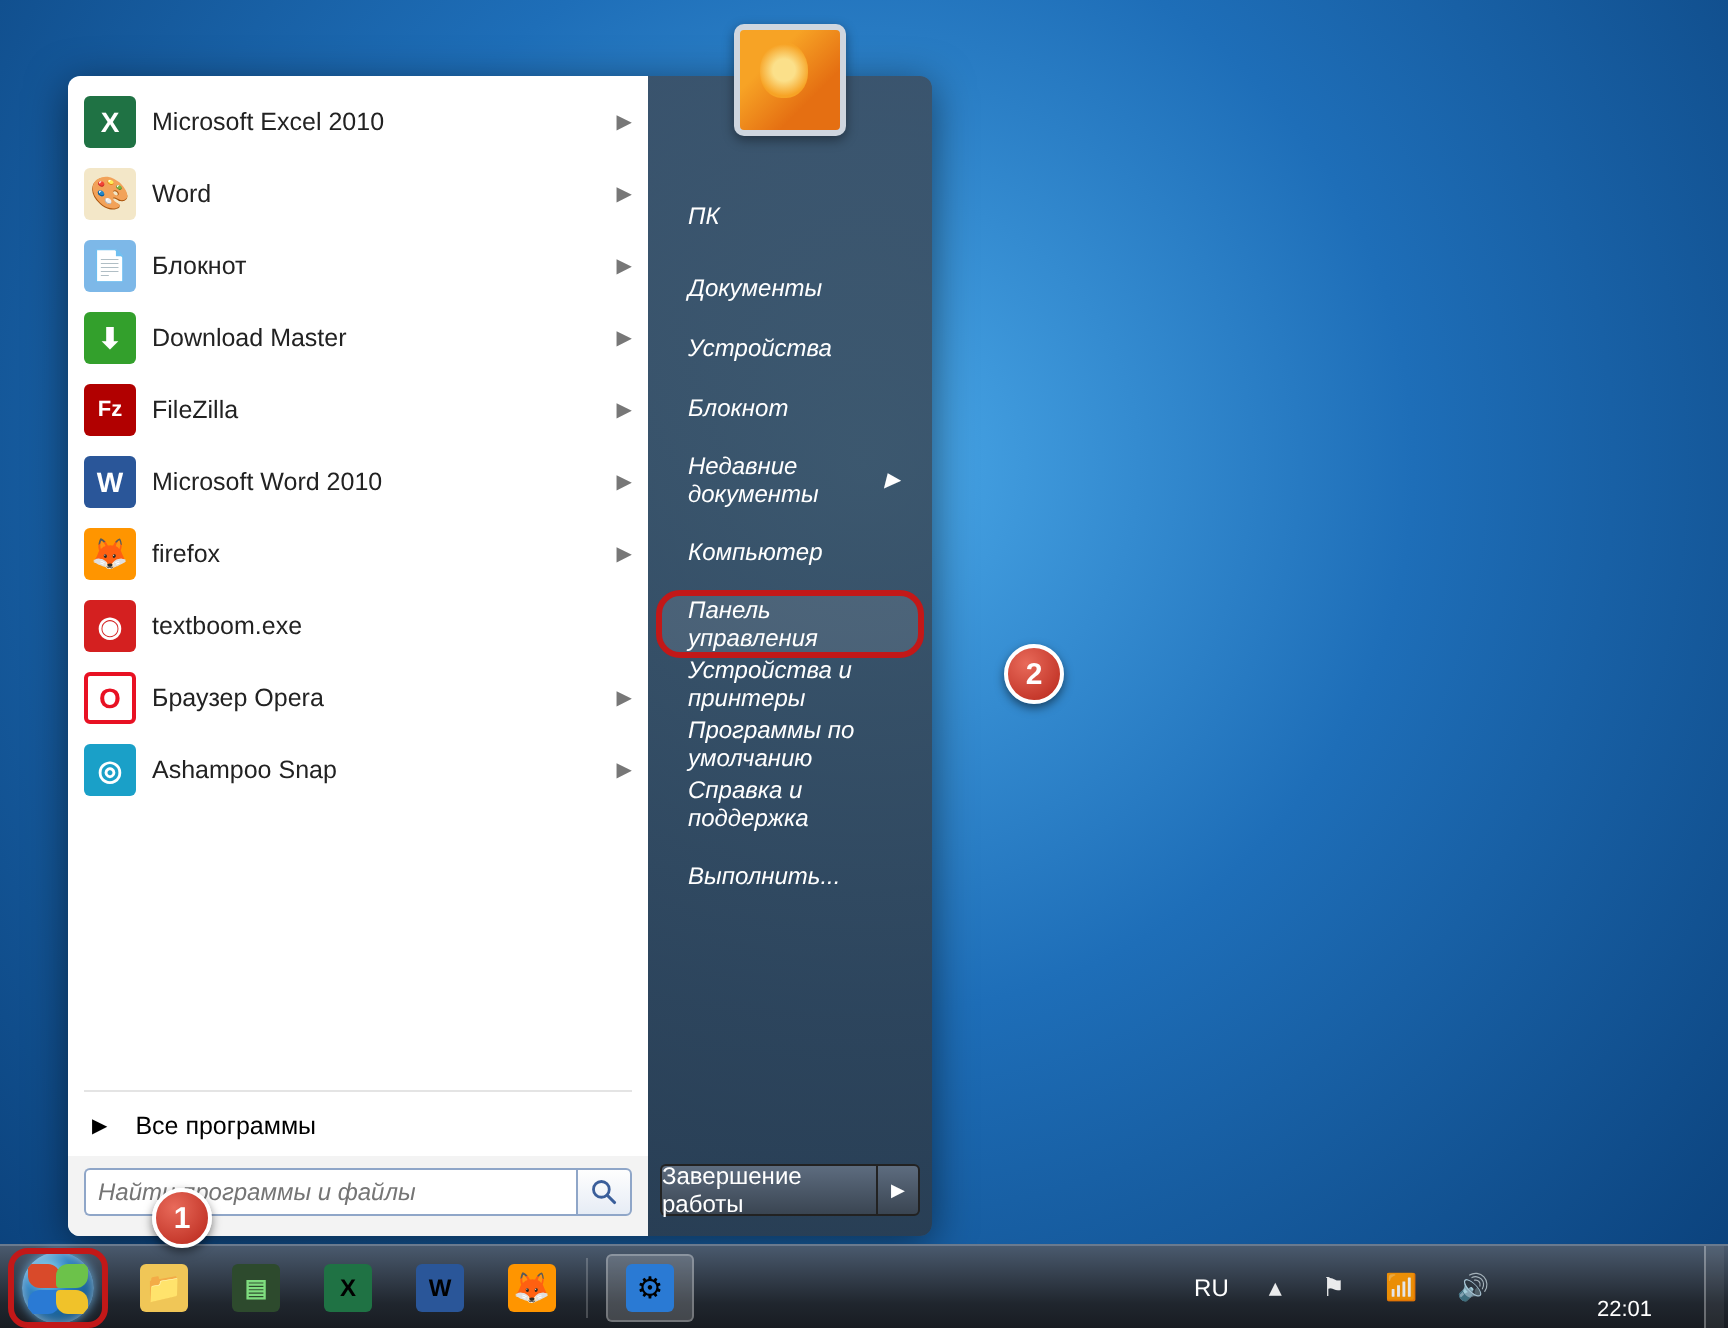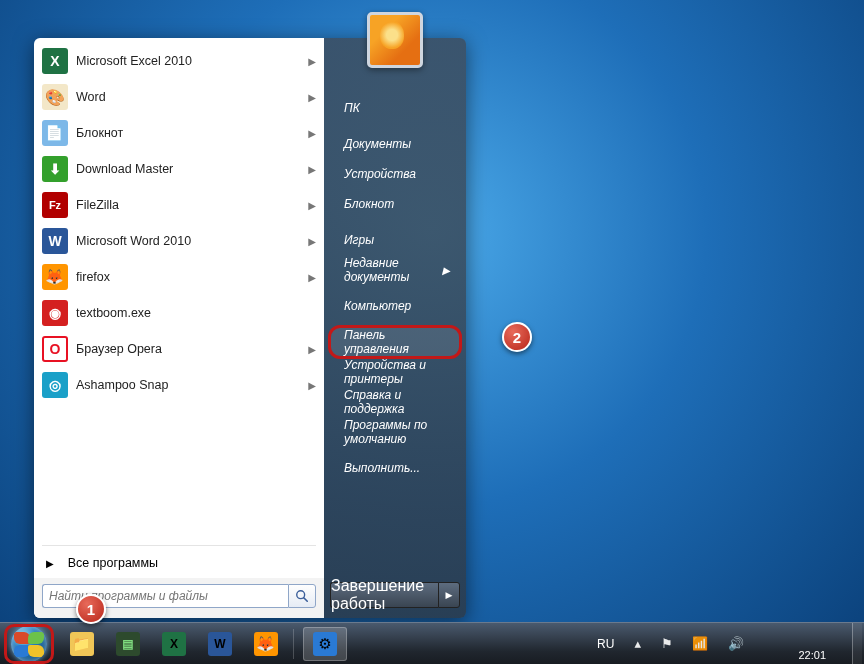--- a/index.html
+++ b/index.html
@@ -121,21 +121,21 @@
   .shutdown-row {
     position: absolute; left: 6px; right: 6px; bottom: 10px;
     display: flex;
   }
   .shutdown-main {
     flex: 1; height: 26px;
     background: linear-gradient(#5d6c7f,#3a4552);
     border: 1px solid #222;
     border-right: none;
     border-radius: 3px 0 0 3px;
-    color: #fff; font-size: 16px;
+    color: #fff; font-size: 12px;
     display: flex; align-items: center; justify-content: center;
     cursor: pointer;
   }
   .shutdown-arrow {
     width: 22px; height: 26px;
     background: linear-gradient(#5d6c7f,#3a4552);
     border: 1px solid #222;
     border-radius: 0 3px 3px 0;
     display: flex; align-items: center; justify-content: center;
     color: #fff; font-size: 9px;
@@ -313,42 +313,39 @@
           <span class="r-label">Документы</span>
         </div>
         <div class="r-item">
           <span class="r-label">Устройства</span>
         </div>
         <div class="r-item">
           <span class="r-label">Блокнот</span>
         </div>
         <div class="r-gap"></div>
         <div class="r-item">
-          <span class="r-label">Игры</span>
-        </div>
-        <div class="r-item">
           <span class="r-label">Недавние документы</span>
           <span class="r-arrow">▶</span>
         </div>
         <div class="r-gap"></div>
         <div class="r-item">
           <span class="r-label">Компьютер</span>
         </div>
         <div class="r-gap"></div>
         <div class="r-item highlight">
           <span class="r-label">Панель управления</span>
         </div>
         <div class="r-item">
           <span class="r-label">Устройства и принтеры</span>
         </div>
         <div class="r-item">
+          <span class="r-label">Программы по умолчанию</span>
+        </div>
+        <div class="r-item">
           <span class="r-label">Справка и поддержка</span>
-        </div>
-        <div class="r-item">
-          <span class="r-label">Программы по умолчанию</span>
         </div>
         <div class="r-gap"></div>
         <div class="r-item">
           <span class="r-label">Выполнить...</span>
         </div>
       </div>
     <div class="shutdown-row">
       <div class="shutdown-main">
         <span>Завершение работы</span>
       </div>

